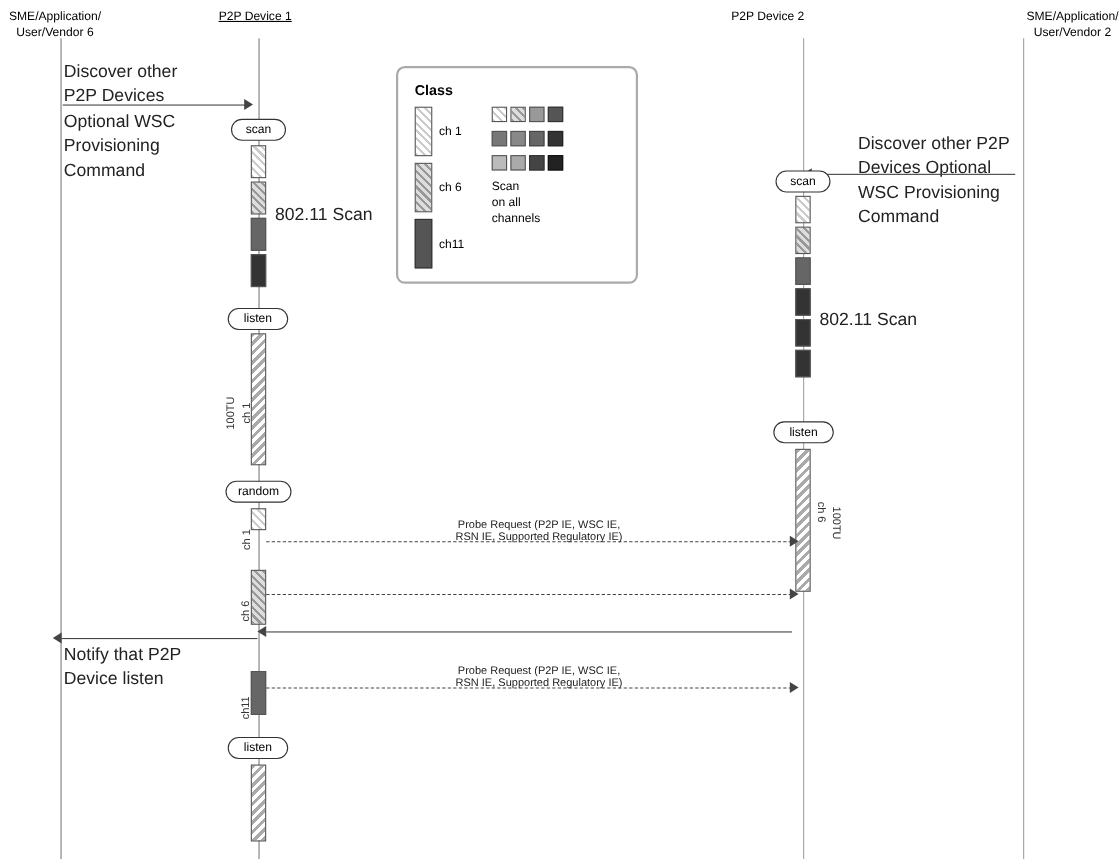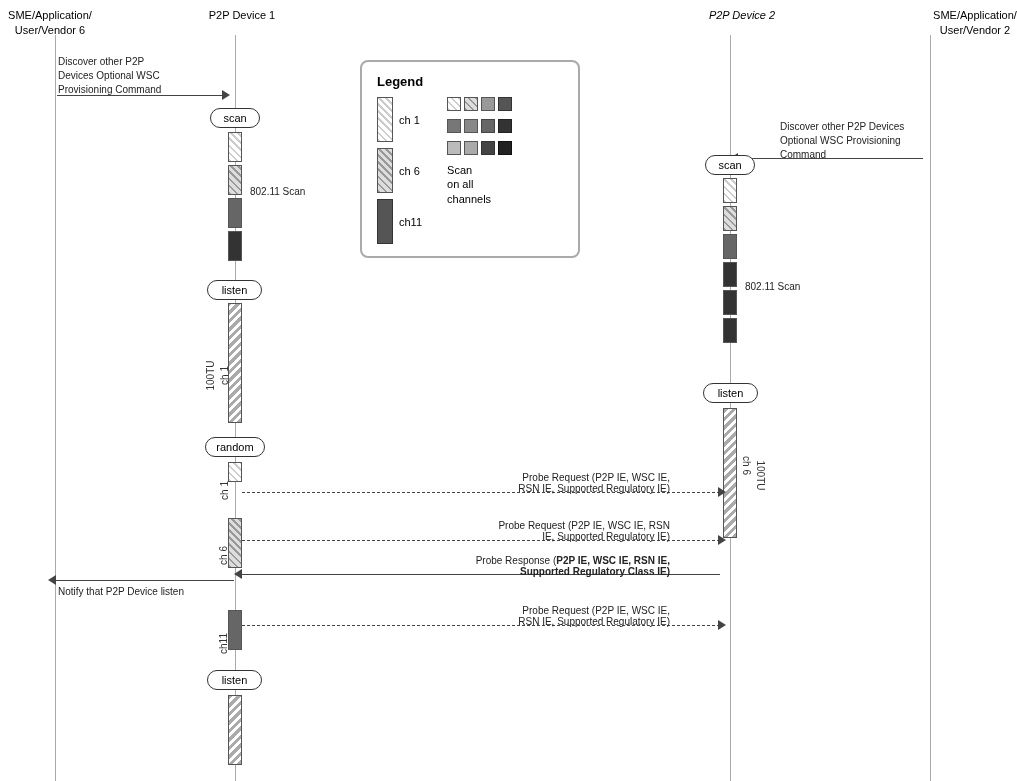--- a/index.html
+++ b/index.html
@@ -113,28 +113,28 @@
       height: 0;
       border-top: 5px solid transparent;
       border-bottom: 5px solid transparent;
       border-right: 8px solid #444;
     }
 
     
     .msg-label {
       position: absolute;
       font-size: 10px;
-      text-align: right;
+      text-align: center;
       color: #222;
     }
 
     
     .side-label {
       position: absolute;
-      font-size: 10px;
+      font-size: 16px;
       line-height: 1.4;
       color: #222;
     }
 
     
     .rotated-label {
       position: absolute;
       font-size: 10px;
       transform-origin: center center;
       white-space: nowrap;
@@ -169,25 +169,25 @@
 </head>
 <body>
 
 <div class="diagram-container">
 
   <div class="actor-label" style="left:5px; top:8px; width:90px;">
     <span>SME/Application/
 User/Vendor 6</span>
   </div>
 
-  <div class="actor-label" style="left:192px; top:8px; width:100px;">
+  <div class="actor-label" style="left:182px; top:8px; width:100px;text-decoration:underline;">
     <span>P2P Device 1</span>
   </div>
 
-  <div class="actor-label" style="left:692px; top:8px; width:100px;font-style:italic;">
+  <div class="actor-label" style="left:648px; top:8px; width:100px;">
     <span>P2P Device 2</span>
   </div>
 
   <div class="actor-label" style="left:920px; top:8px; width:110px;">
     <span>SME/Application/
 User/Vendor 2</span>
   </div>
 
   <div class="lifeline" style="left:55px; top:35px; height:746px;"></div>
 
@@ -302,46 +302,40 @@
   </div>
 
   <div class="arrow-line dashed" style="left:242px; top:492px; width:478px;"></div>
   <div class="arrow-head-right" style="left:718px; top:487px;"></div>
   <div class="msg-label" style="left:310px; top:472px; width:360px;">
     Probe Request (P2P IE, WSC IE,<br>RSN IE, Supported Regulatory IE)
   </div>
 
   <div class="arrow-line dashed" style="left:242px; top:540px; width:478px;"></div>
   <div class="arrow-head-right" style="left:718px; top:535px;"></div>
-  <div class="msg-label" style="left:310px; top:520px; width:360px;">
-    Probe Request (P2P IE, WSC IE, RSN<br>IE, Supported Regulatory IE)
-  </div>
 
   <div class="arrow-line" style="left:242px; top:574px; width:478px;"></div>
   <div class="arrow-head-left" style="left:234px; top:569px;"></div>
-  <div class="msg-label" style="left:310px; top:555px; width:360px;">
-    Probe Response (<span class="bold">P2P IE, WSC IE, RSN IE,<br>Supported Regulatory Class IE)</span>
-  </div>
 
   <div class="arrow-line" style="left:56px; top:580px; width:178px;"></div>
   <div class="arrow-head-left" style="left:48px; top:575px;"></div>
   <div class="side-label" style="left:58px; top:585px; width:130px;">
     <span>Notify that P2P
 Device listen</span>
   </div>
 
   <div class="arrow-line dashed" style="left:242px; top:625px; width:478px;"></div>
   <div class="arrow-head-right" style="left:718px; top:620px;"></div>
   <div class="msg-label" style="left:310px; top:605px; width:360px;">
     Probe Request (P2P IE, WSC IE,<br>RSN IE, Supported Regulatory IE)
   </div>
 
   <div class="legend-box" style="left:360px; top:60px; width:220px; padding:12px 15px;">
     <div class="legend-title">
-      <span>Legend</span>
+      <span>Class</span>
     </div>
     <div style="display:flex; gap:15px; align-items:flex-start;">
 
       <div style="display:flex; flex-direction:column; gap:6px;">
         <div style="display:flex; align-items:center; gap:6px;">
           <div class="legend-bar" style="height:45px; background: repeating-linear-gradient(45deg,#ccc,#ccc 2px,#fff 2px,#fff 5px); border:1px solid #555; width:16px;"></div>
           <span>ch 1</span>
         </div>
         <div style="display:flex; align-items:center; gap:6px;">
           <div class="legend-bar" style="height:45px; background: repeating-linear-gradient(45deg,#999,#999 2px,#ddd 2px,#ddd 5px); border:1px solid #555; width:16px;"></div>

